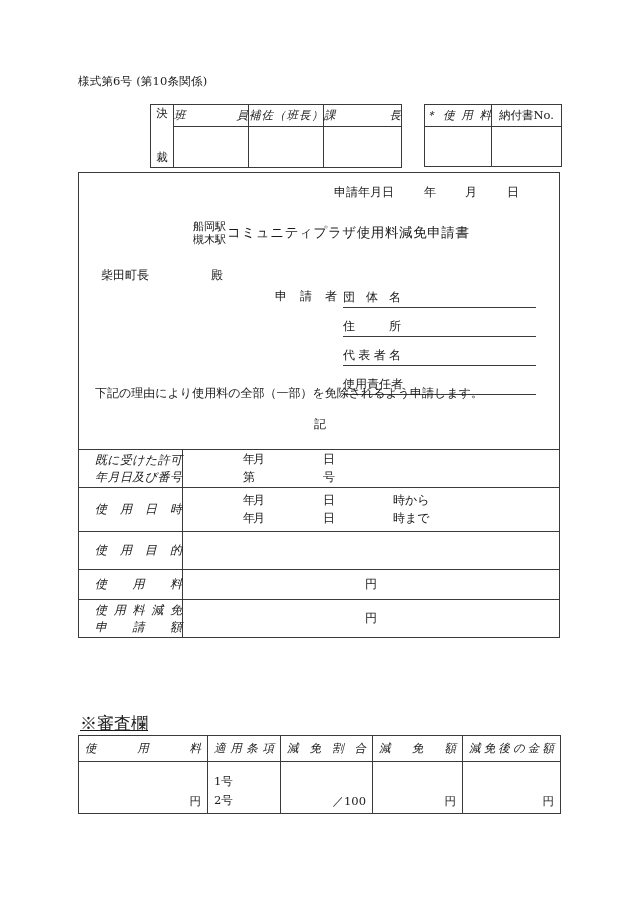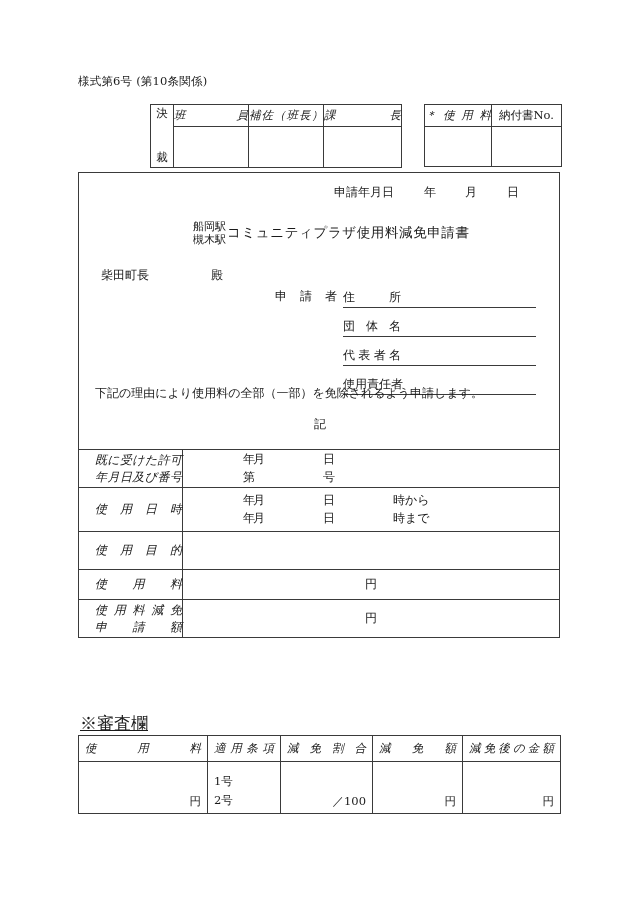--- a/index.html
+++ b/index.html
@@ -339,24 +339,24 @@
     </div>
 
     <div class="addressee">
       <span>柴田町長</span><span class="dono">殿</span>
     </div>
 
     <div class="applicant">
       <span class="applicant-label">申請者</span>
       <div class="applicant-fields">
         <div class="field-row">
+          <span class="field-label">団体名</span>
+        </div>
+        <div class="field-row">
           <span class="field-label">住所</span>
-        </div>
-        <div class="field-row">
-          <span class="field-label">団体名</span>
         </div>
         <div class="field-row">
           <span class="field-label">代表者名</span>
         </div>
         <div class="field-row">
           <span class="field-label">使用責任者</span>
         </div>
       </div>
     </div>
 

